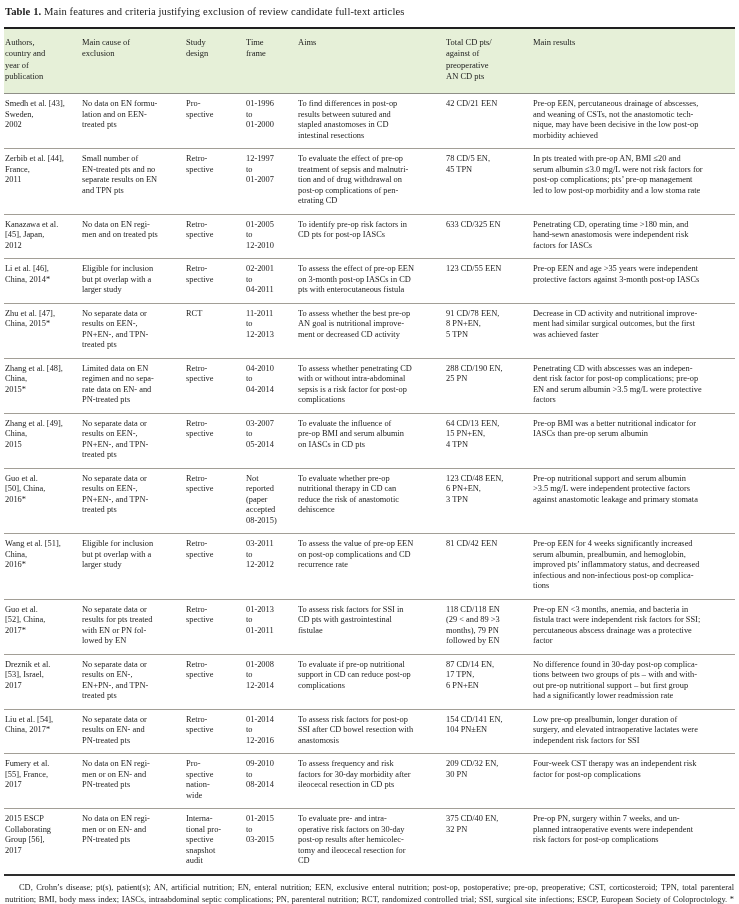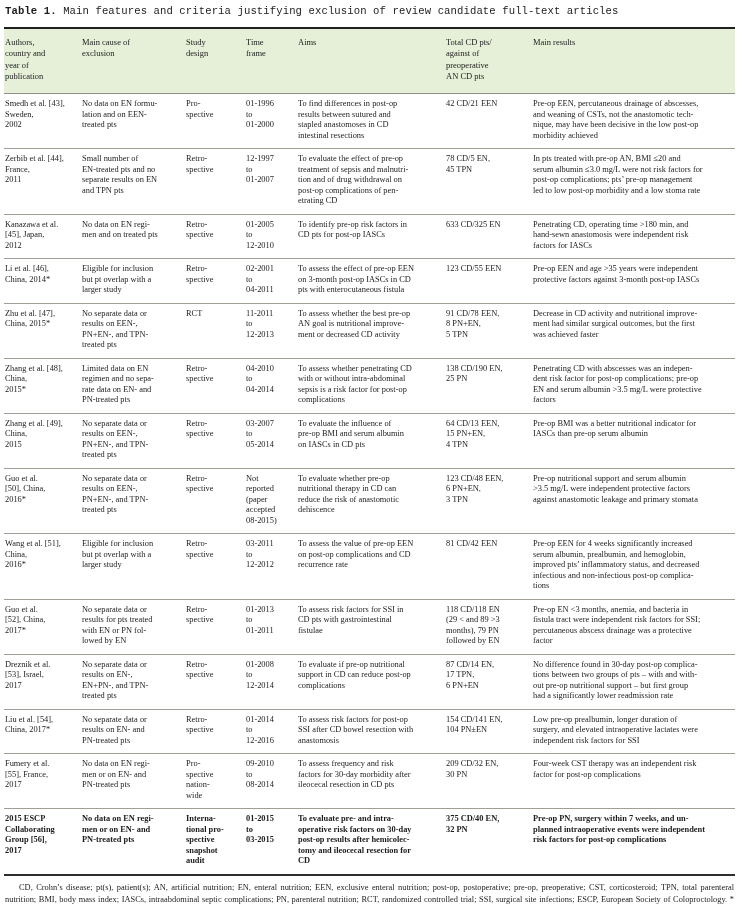--- a/index.html
+++ b/index.html
@@ -16,21 +16,20 @@
     margin:0 auto;
     padding-top:4px;
     font-family:"Liberation Serif", serif;
     color:var(--text);
   }
   .title{
     font-size:10.6px;
     line-height:1.25;
     margin:1px 0 9px 1px;
     letter-spacing:0.1px;
-    font-family:Liberation Mono, monospace;
   }
   .title-label{font-weight:bold;}
   table.tbl{
     table-layout:fixed;
     border-collapse:collapse;
     width:731px;
     border-top:2.3px solid var(--rule-dark);
   }
   thead th{
     background:var(--header-bg);
@@ -46,21 +45,21 @@
   }
   tbody td{
     vertical-align:top;
     font-size:8.4px;
     line-height:1.25;
     padding:5px 8px 7px 1px;
     white-space:pre-line;
     border-bottom:1px solid var(--rule-light);
   }
   tbody td.col-results{padding-right:2px;}
-  tbody tr:last-child td{border-bottom:2px solid var(--rule-mid);font-weight:bold;}
+  tbody tr:last-child td{border-bottom:2px solid var(--rule-mid);}
   .footnote{
     font-size:8.4px;
     line-height:1.43;
     text-align:justify;
     text-indent:14px;
     padding:6px 1px 8px 1px;
     border-bottom:2px solid var(--rule-mid);
   }
 </style>
 </head>
@@ -217,21 +216,21 @@
 PN-treated pts</td>
           <td class="col-design">Retro-
 spective</td>
           <td class="col-time">04-2010
 to
 04-2014</td>
           <td class="col-aims">To assess whether penetrating CD
 with or without intra-abdominal
 sepsis is a risk factor for post-op
 complications</td>
-          <td class="col-total">138 CD/190 EN,
+          <td class="col-total">288 CD/190 EN,
 25 PN</td>
           <td class="col-results">Penetrating CD with abscesses was an indepen-
 dent risk factor for post-op complications; pre-op
 EN and serum albumin &gt;3.5 mg/L were protective
 factors</td>
         </tr>
         <tr>
           <td class="col-authors">Zhang et al. [49],
 China,
 2015</td>

